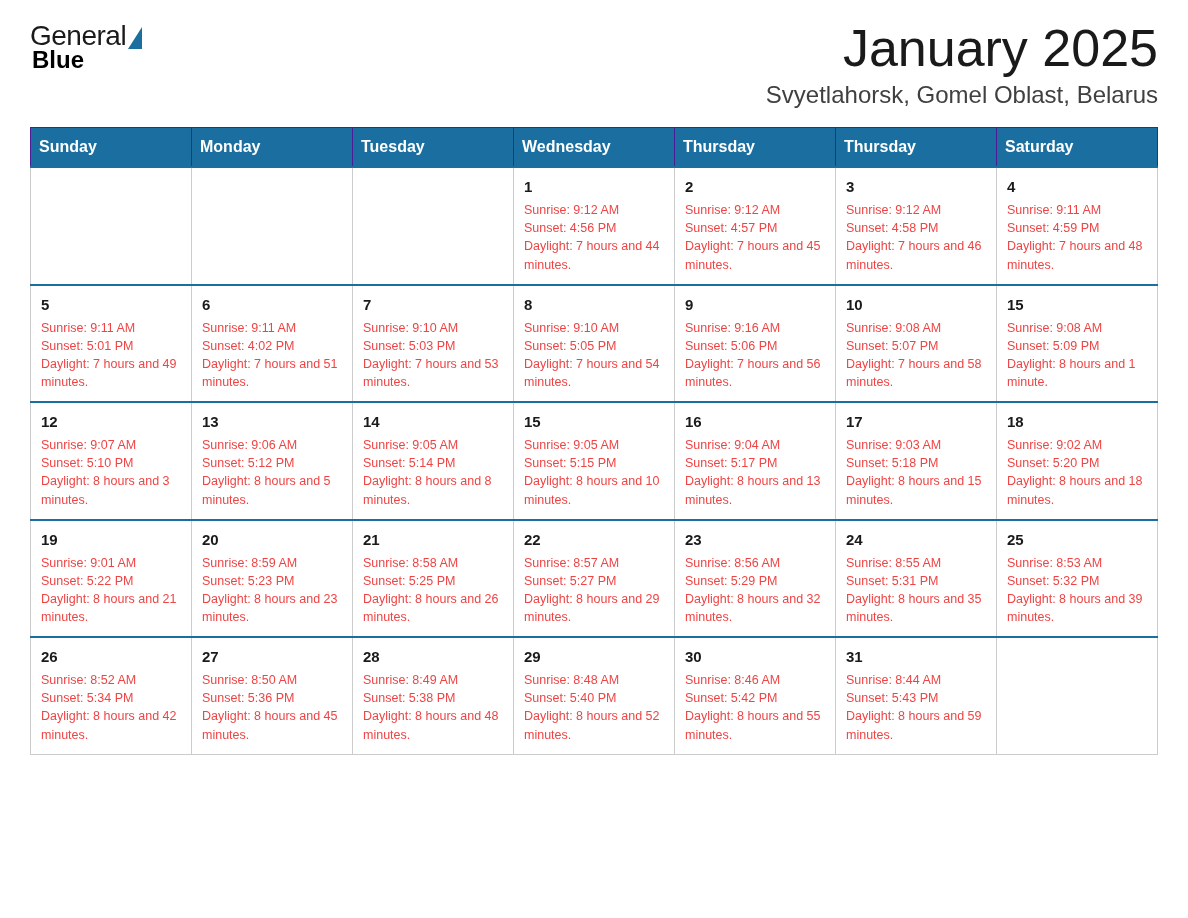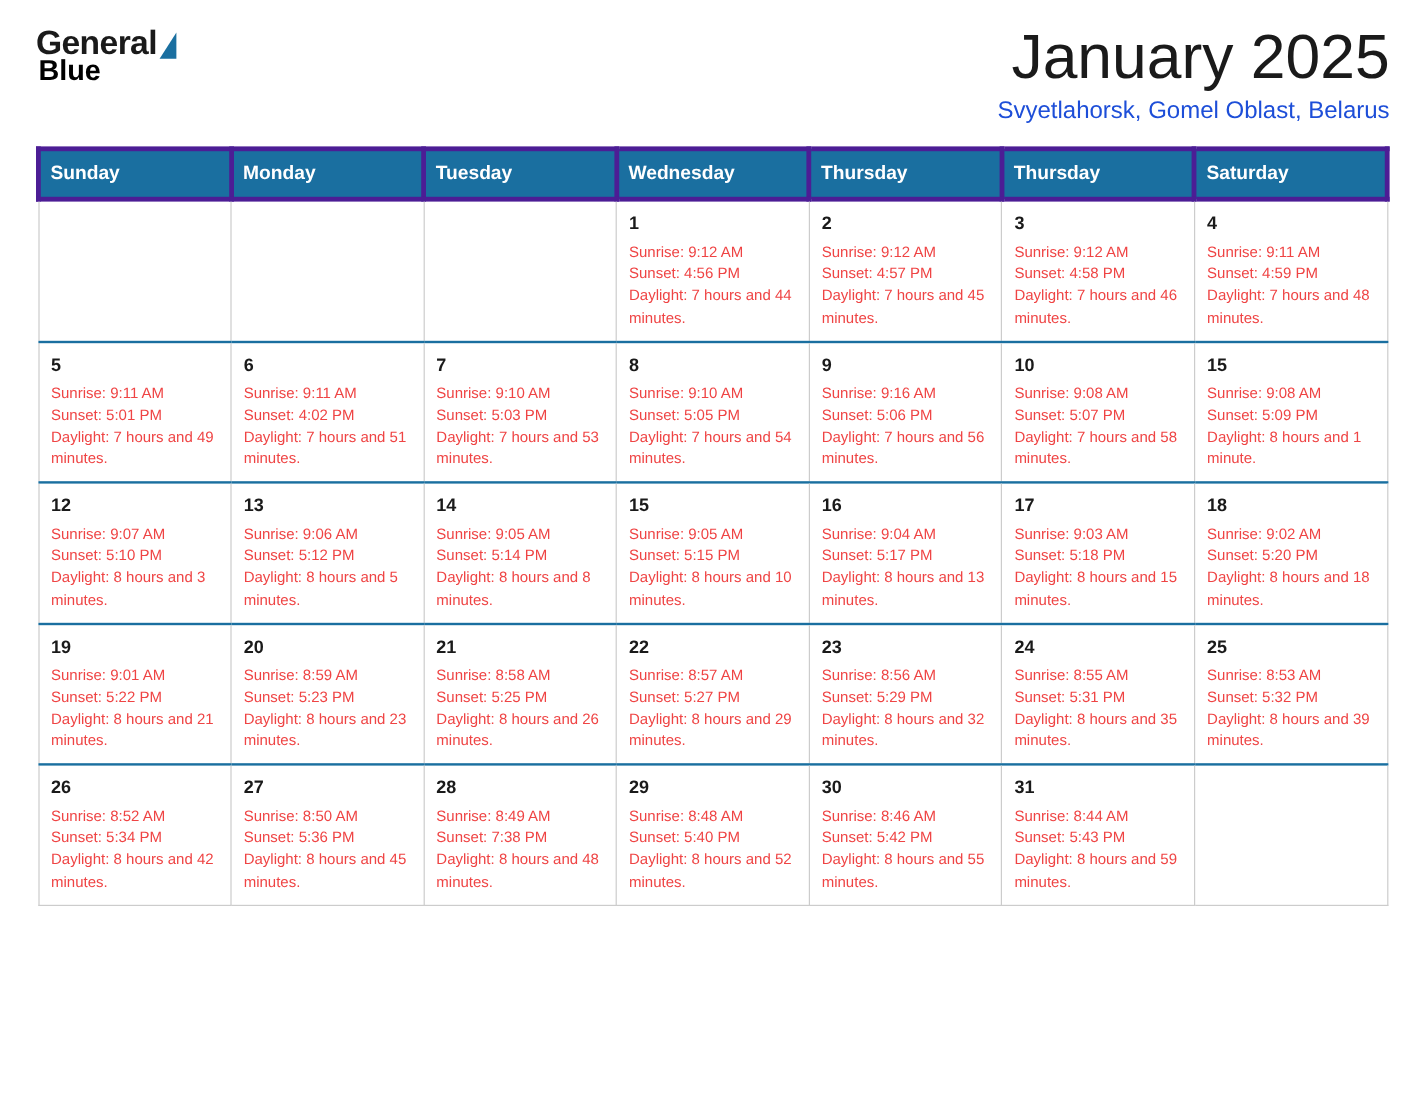--- a/index.html
+++ b/index.html
@@ -23,21 +23,21 @@
       display: flex;
       flex-direction: column;
       align-items: flex-start;
     }
     .logo-top {
       display: flex;
       align-items: center;
     }
     .logo-general {
       font-size: 28px;
-      font-weight: bold;
+      font-weight: normal;
       color: #1a1a1a;
       letter-spacing: -0.5px;
     }
     .logo-triangle {
       width: 0;
       height: 0;
       border-left: 14px solid transparent;
       border-bottom: 22px solid #1a6fa0;
       margin-left: 2px;
       margin-top: 4px;
@@ -54,39 +54,39 @@
     .title-section {
       text-align: right;
     }
     .month-title {
       font-size: 52px;
       font-weight: normal;
       color: #1a1a1a;
       line-height: 1.1;
     }
     .location {
-      font-size: 20px;
-      color: #1d4ed8;
+      font-size: 24px;
+      color: #404040;
       margin-top: 4px;
     }
 
     .calendar {
       width: 100%;
       border-collapse: collapse;
       border: 1px solid #ccc;
     }
 
     .calendar th {
       background: #1a6fa0;
       color: #fff;
       font-size: 16px;
       font-weight: bold;
       padding: 10px 8px;
       text-align: left;
-      border: 4px solid #4c1d95;
+      border: 1px solid #4c1d95;
     }
 
     .calendar td {
       vertical-align: top;
       padding: 8px 10px 10px 10px;
       border: 1px solid #ccc;
       width: 14.28%;
       min-height: 110px;
       font-size: 13px;
       color: #222;
@@ -346,21 +346,21 @@
         <td>
           <span class="day-number">27</span>
           <div class="day-info">Sunrise: 8:50 AM
 Sunset: 5:36 PM
 Daylight: 8 hours
 and 45 minutes.</div>
         </td>
         <td>
           <span class="day-number">28</span>
           <div class="day-info">Sunrise: 8:49 AM
-Sunset: 7:38 PM
+Sunset: 5:38 PM
 Daylight: 8 hours
 and 48 minutes.</div>
         </td>
         <td>
           <span class="day-number">29</span>
           <div class="day-info">Sunrise: 8:48 AM
 Sunset: 5:40 PM
 Daylight: 8 hours
 and 52 minutes.</div>
         </td>

